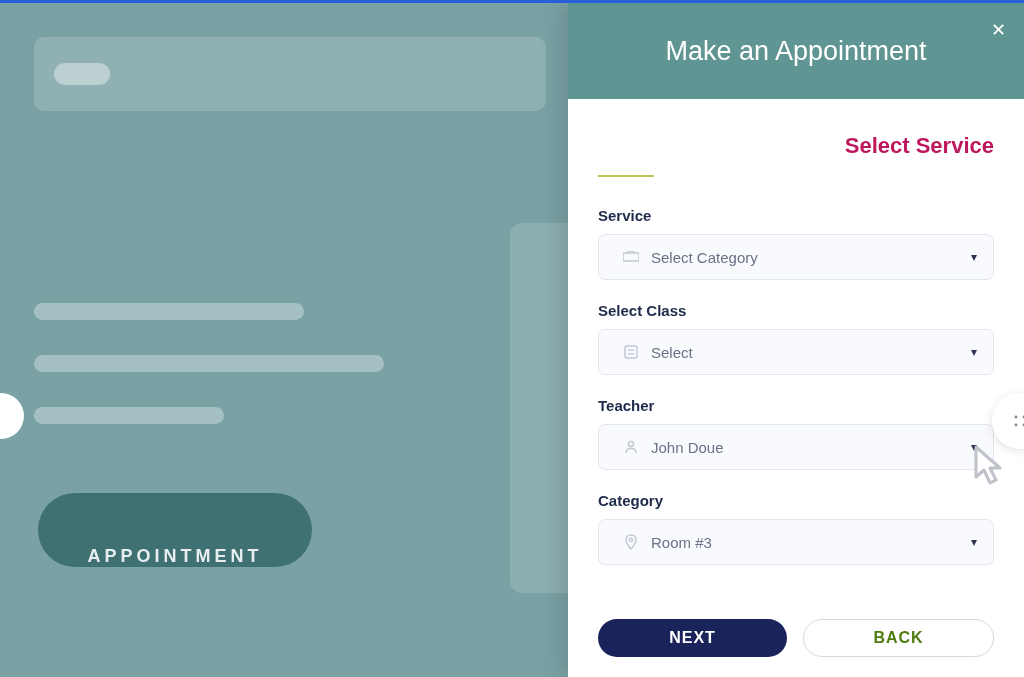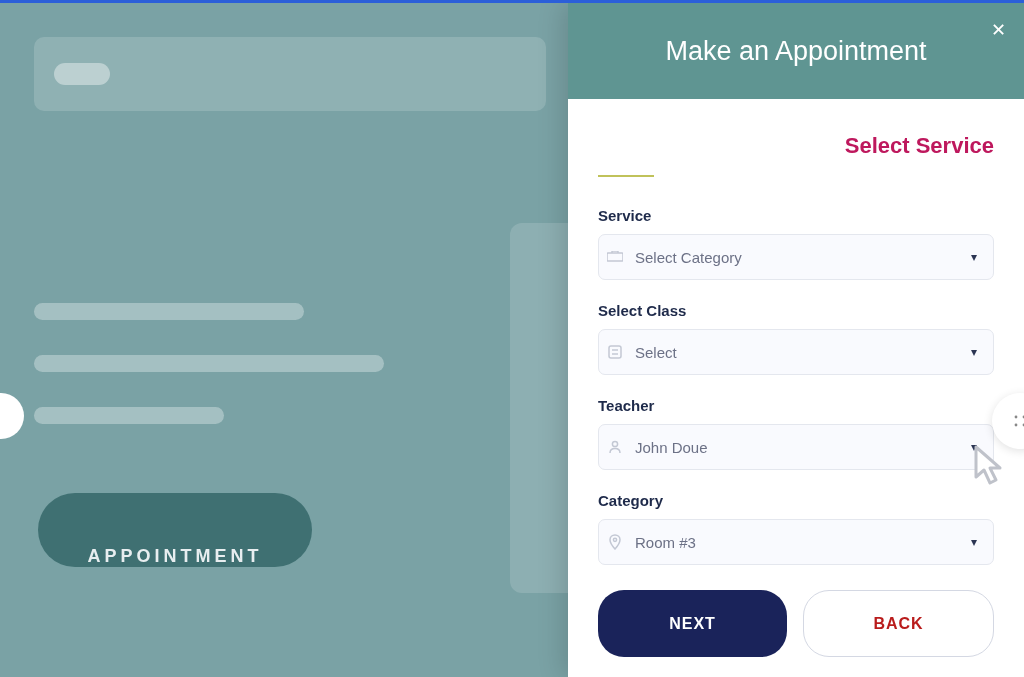--- a/index.html
+++ b/index.html
@@ -161,21 +161,21 @@
       margin-bottom:10px;
     }
     .select-box{
       width:100%;
       height:46px;
       border:1px solid #e4e7ee;
       background:#f9fafe;
       border-radius:7px;
       display:flex;
       align-items:center;
-      padding:0 8px;
+      padding:0 24px;
       position:relative;
       cursor:pointer;
       margin-bottom: 22px;
     }
     .select-icon{
       color:#c3c8d4;
       margin-right:12px;
       display:inline-flex;
       width:16px;
       justify-content:center;
@@ -194,38 +194,38 @@
     }
 
     .drawer-footer{
       display:flex;
       gap:16px;
       padding: 0 30px 20px 30px;
       flex-shrink:0;
     }
     .btn{
       flex:1;
-      height:67px;
+      height:38px;
       border-radius:26px;
       font-size:16px;
       font-weight:700;
       letter-spacing:1px;
       display:flex;
       align-items:center;
       justify-content:center;
       cursor:pointer;
     }
     .btn-primary{
       background:#1a235a;
       color:#fff;
       border:none;
     }
     .btn-ghost{
       background:#fff;
-      color:#b91c1c;
+      color:#4d7c0f;
       border:1px solid #d4d8e3;
     }
 
     
     .float-circle-right{
       position:absolute;
       right:-24px;
       top:390px;
       width:56px; height:56px;
       border-radius:50%;

